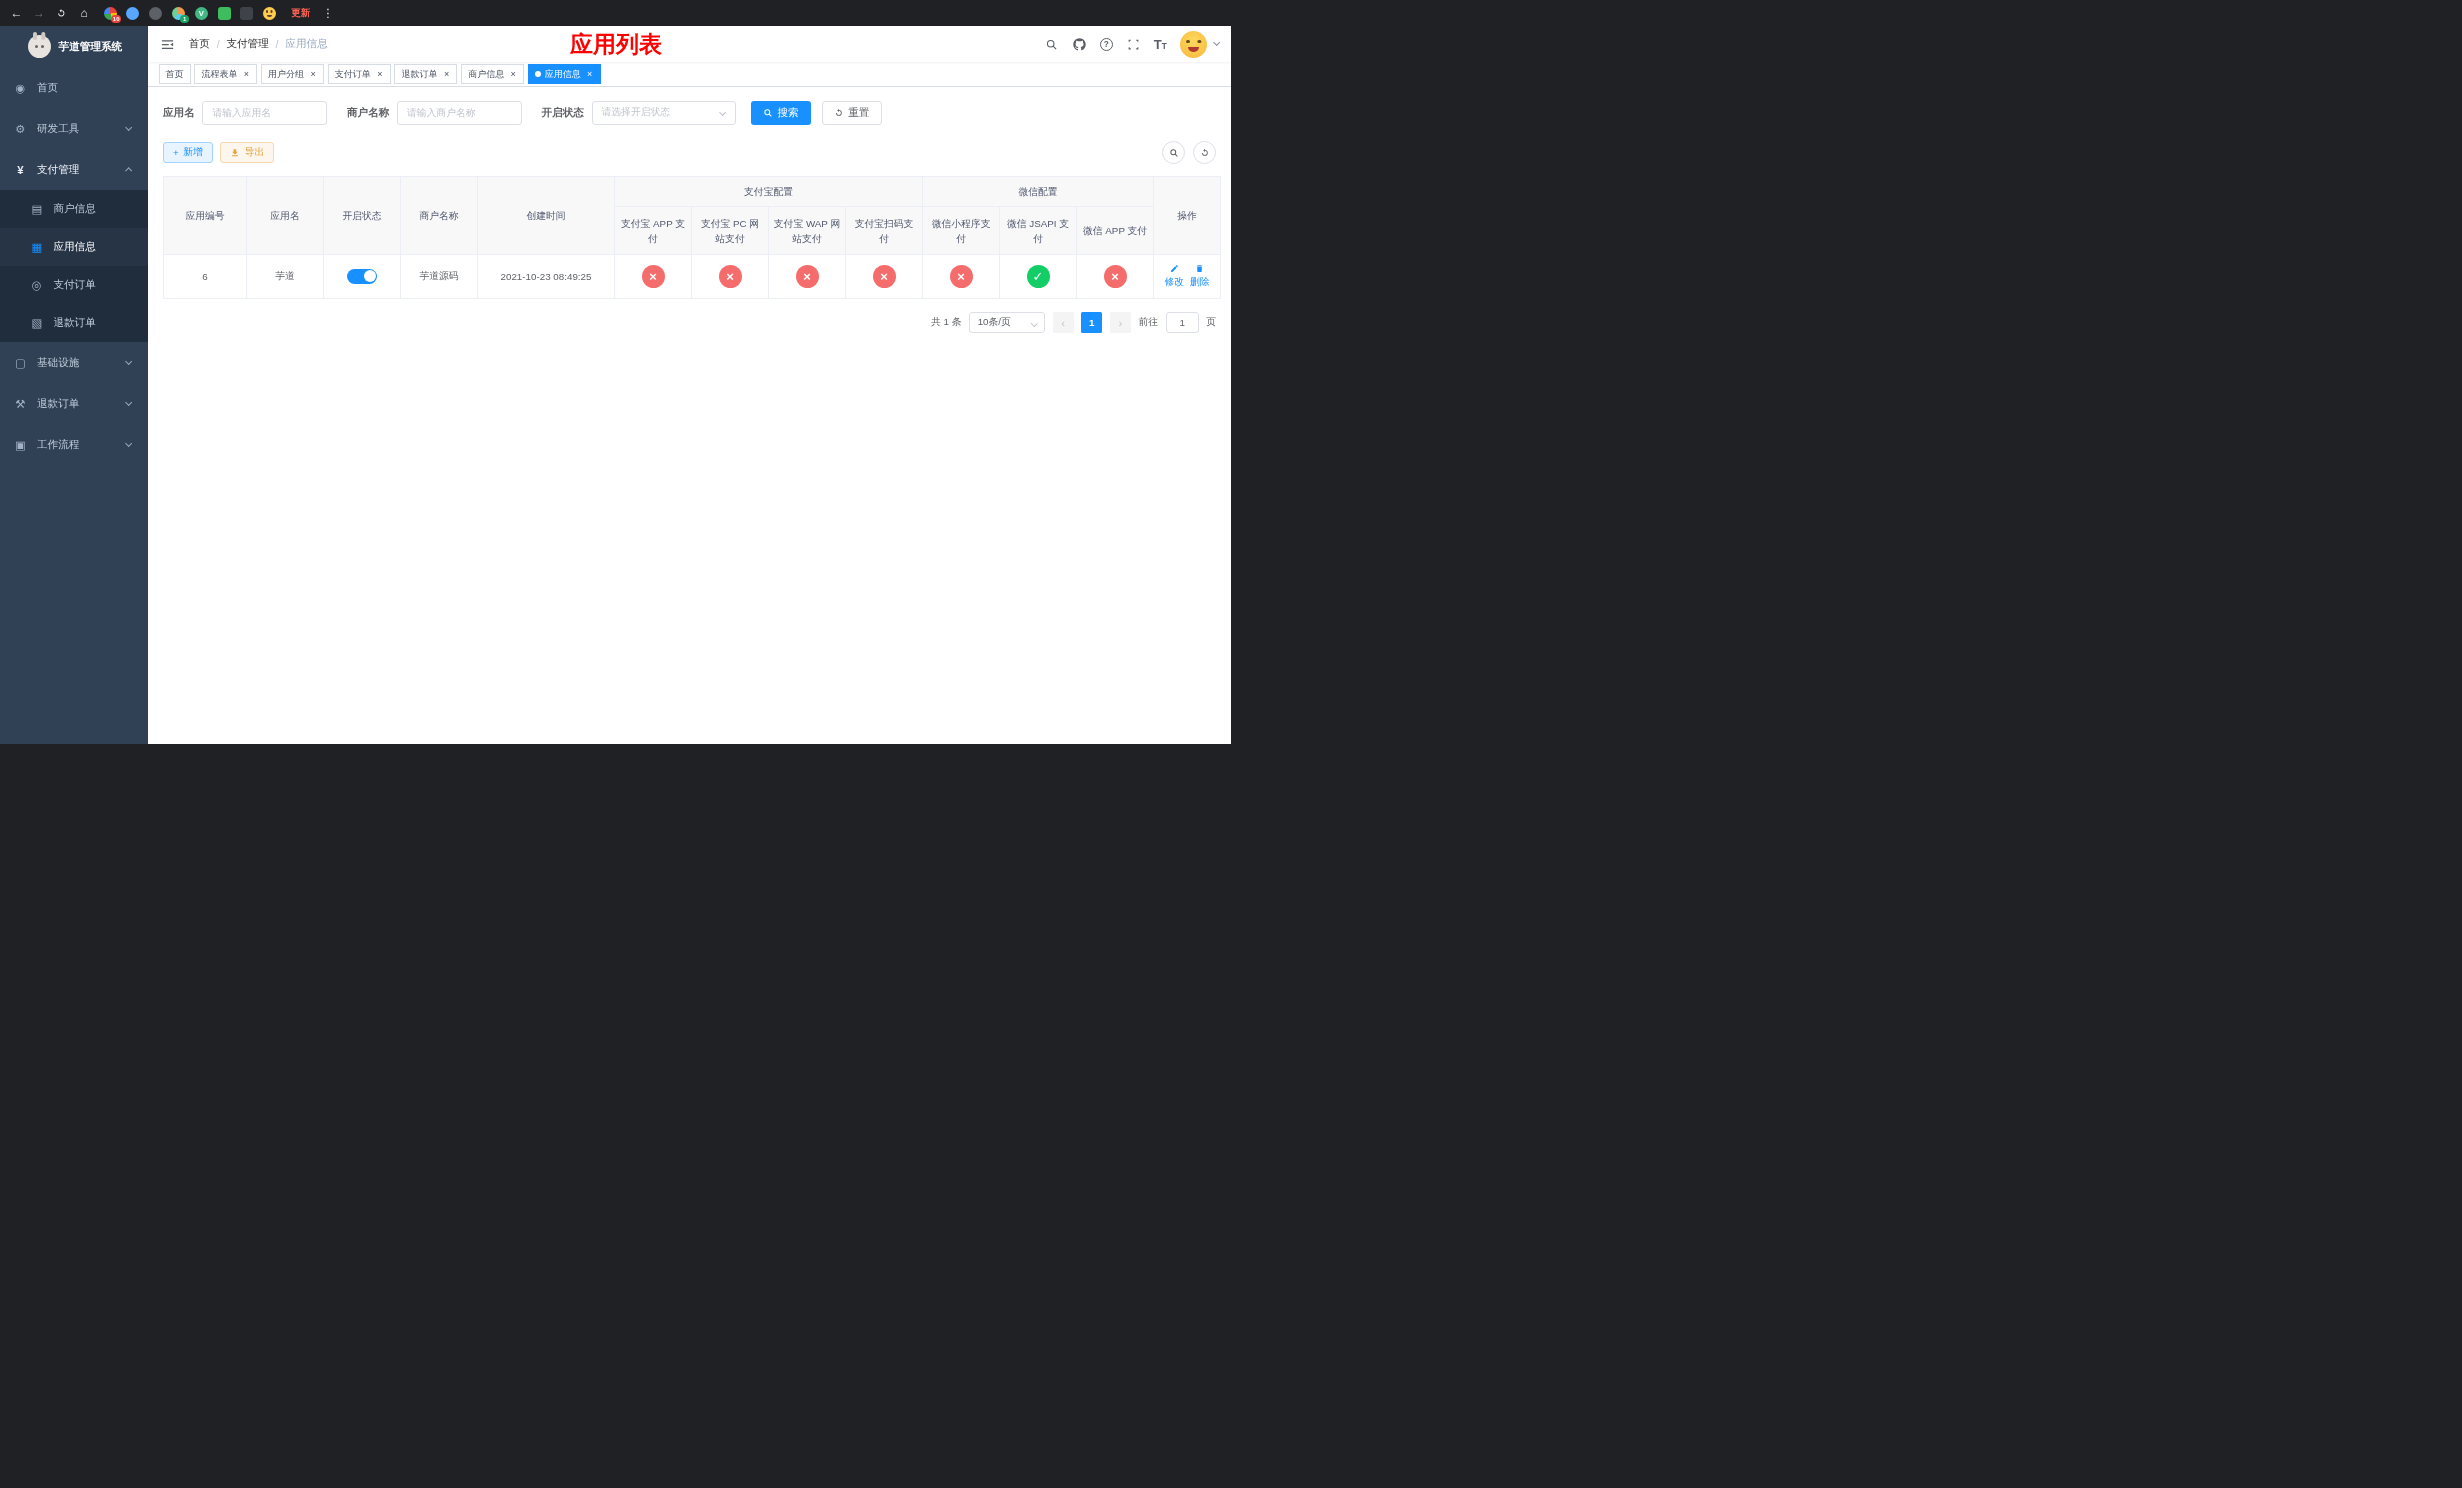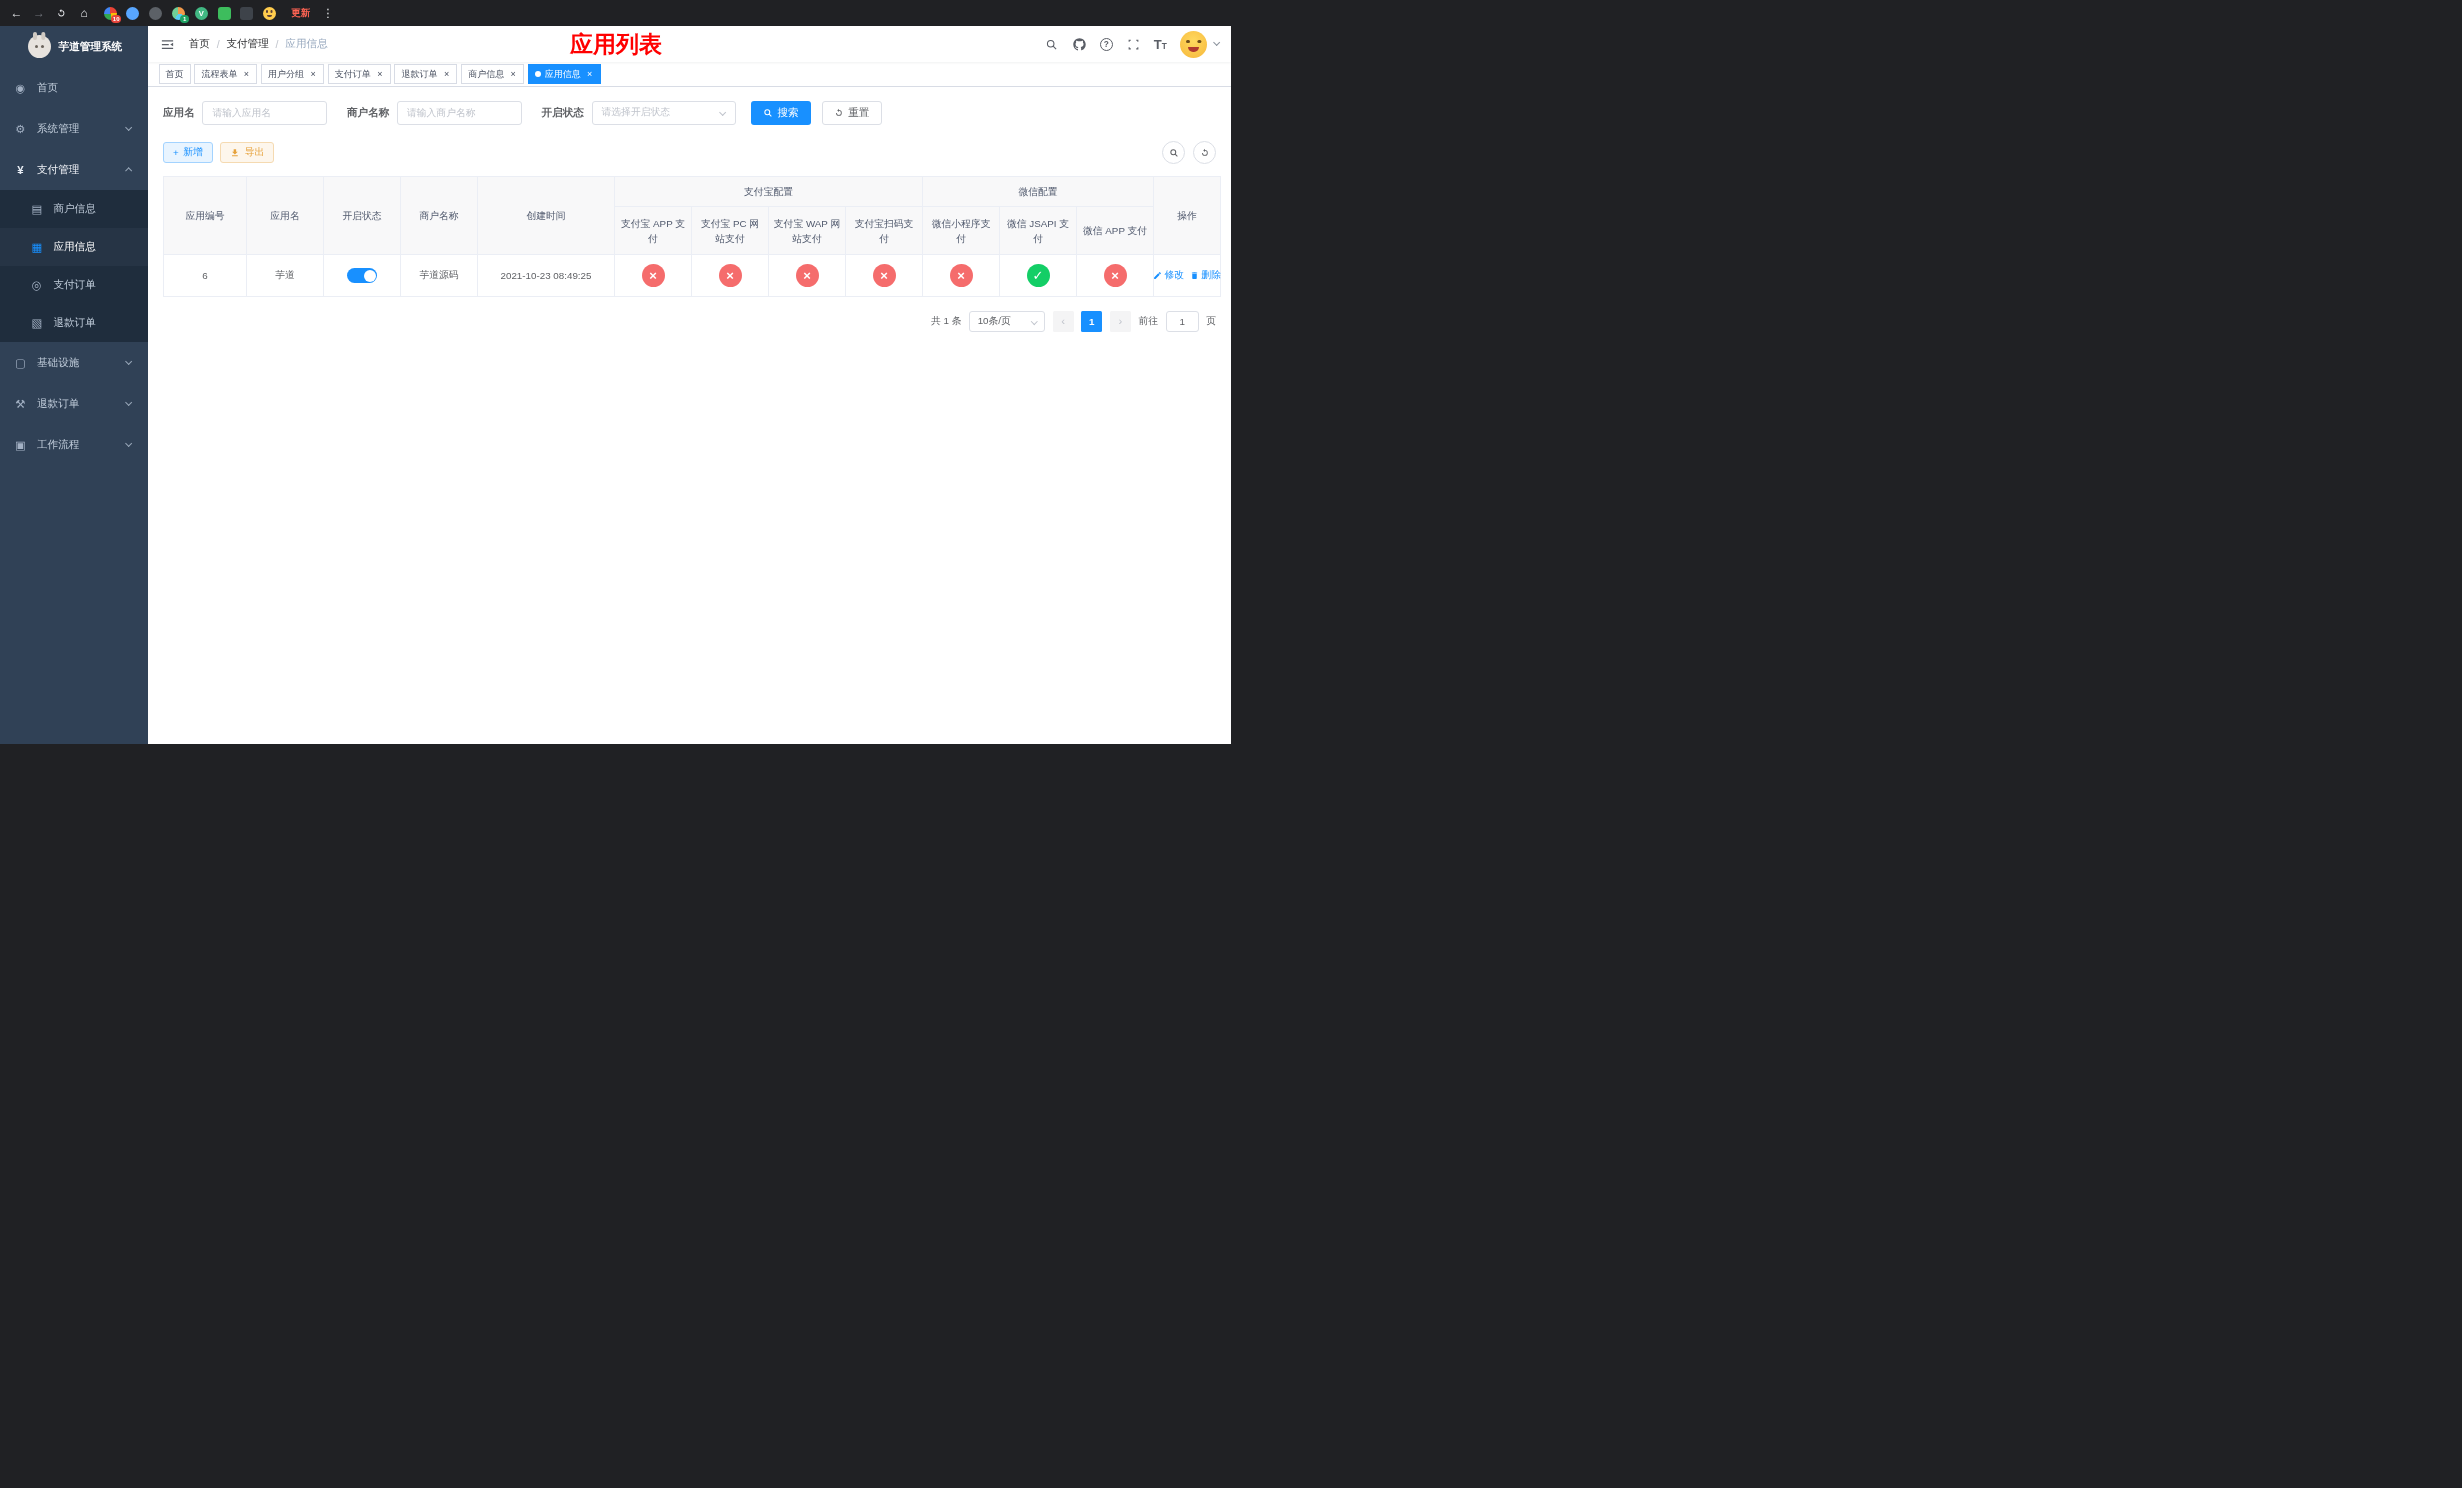--- a/index.html
+++ b/index.html
@@ -112,21 +112,21 @@
 .data-table thead tr:nth-child(2) th{height:48px;}
 .data-table td{font-size:9.8px;color:#606266;padding:9px 4.5px;height:42px;background:#fff;}
 .toggle{width:30px;height:15px;border-radius:7.6px;background:#dcdfe6;position:relative;display:inline-block;vertical-align:middle;cursor:pointer;}
 .toggle.on{background:#1890ff;}
 .toggle .knob{position:absolute;top:1.5px;left:1.5px;width:12px;height:12px;background:#fff;border-radius:50%;}
 .toggle.on .knob{left:auto;right:1.5px;}
 .status-icon{width:23px;height:23px;border-radius:50%;display:inline-flex;align-items:center;justify-content:center;color:#fff;font-size:13px;font-weight:700;line-height:1;}
 .status-icon.fail{background:#f56c6c;}
 .status-icon.ok{background:#13ce66;}
 .ops{display:flex;align-items:center;justify-content:center;gap:6px;}
-.op-link{color:#1890ff;font-size:9.8px;display:inline-flex;align-items:center;gap:2.3px;cursor:pointer;white-space:nowrap;}
+.op-link{color:#1890ff;font-size:9.8px;display:inline-flex;align-items:center;gap:2.3px;cursor:pointer;white-space:nowrap;flex-direction:column;}
 .op-link svg{width:9px;height:9px;fill:currentColor;}
 
 
 .pagination{display:flex;align-items:center;justify-content:flex-end;gap:7.6px;margin-top:13.6px;font-size:9.8px;color:#606266;}
 .page-size{height:21px;width:76px;border:0.8px solid #dcdfe6;border-radius:3px;display:flex;align-items:center;padding:0 18px 0 7.6px;position:relative;color:#606266;font-size:9.8px;cursor:pointer;}
 .page-size .sel-chev{position:absolute;right:7.6px;top:7.6px;width:4.5px;height:4.5px;}
 .pager-btn{width:21px;height:21px;border-radius:1.5px;background:#f4f4f5;color:#c0c4cc;display:flex;align-items:center;justify-content:center;font-size:11.4px;cursor:pointer;}
 .pager-num{width:21px;height:21px;border-radius:1.5px;background:#1890ff;color:#fff;display:flex;align-items:center;justify-content:center;font-size:9.8px;font-weight:700;cursor:pointer;}
 .goto-input{width:33px;height:21px;border:0.8px solid #dcdfe6;border-radius:3px;text-align:center;font-size:9.8px;color:#606266;font-family:inherit;outline:none;}
 </style>
@@ -171,21 +171,21 @@
         <span class="logo-avatar"></span>
         <span class="logo-title">芋道管理系统</span>
       </div>
       <nav class="menu" id="sidebar-menu">
           <div class="menu-item">
             <span class="mi-icon">◉</span>
             <span class="mi-label">首页</span>
           </div>
           <div class="menu-item">
             <span class="mi-icon">⚙</span>
-            <span class="mi-label">系统管理</span>
+            <span class="mi-label">研发工具</span>
             <span class="chev"></span>
           </div>
           <div class="menu-item parent-open">
             <span class="mi-icon">¥</span>
             <span class="mi-label">支付管理</span>
             <span class="chev up"></span>
           </div>
           <div class="submenu">
             <div class="menu-item sub">
               <span class="mi-icon">▤</span>

